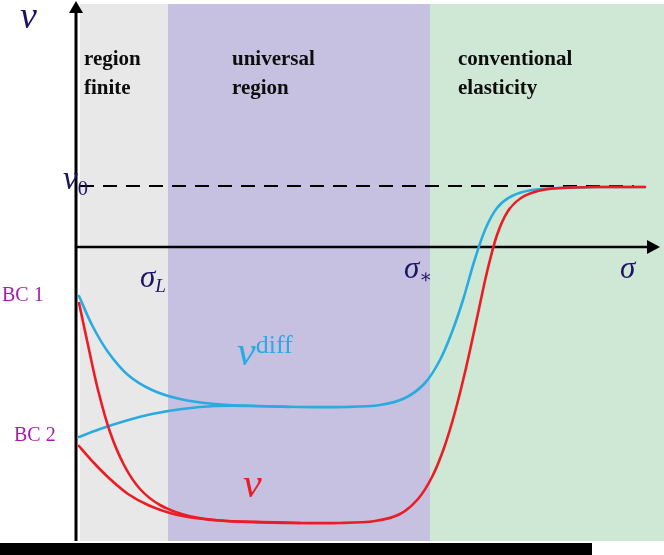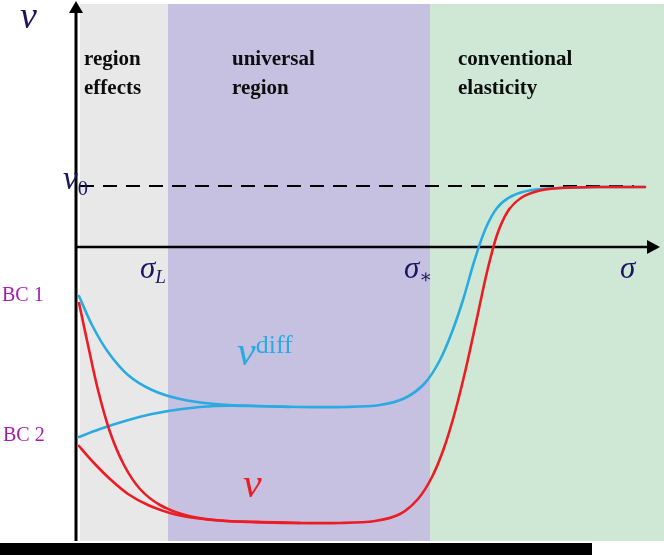--- a/index.html
+++ b/index.html
@@ -14,26 +14,26 @@
   .rlabel {
     position:absolute; z-index:3; font-weight:bold; font-size:21px;
     line-height:1.38; color:#0d0d0d; white-space:nowrap;
   }
   .mlabel { position:absolute; z-index:3; font-style:italic; line-height:1; white-space:nowrap; }
   .mlabel sub { font-size:62%; font-style:normal; vertical-align:baseline; position:relative; top:0.28em; }
   .mlabel sub.it { font-style:italic; }
   .mlabel sup { font-size:62%; font-style:normal; vertical-align:baseline; position:relative; top:-0.45em;margin-top:8px; }
   .nu-axis   { left:20px;  top:-4px;  font-size:38px; }
   .nu0       { left:24px;  top:162px; font-size:33px;margin-left:39px; }
-  .sigmaL    { left:140px; top:252px; font-size:31px; }
+  .sigmaL    { left:140px; top:261px; font-size:31px; }
   .sigmaStar { left:404px; top:252px; font-size:31px; }
   .sigmaEnd  { left:620px; top:252px; font-size:31px; }
   .bc        { font-style:normal; font-size:20px; color:#a21caf; }
   .bc1       { left:2px; top:284px; }
-  .bc2       { left:3px; top:424px; }
+  .bc2       { left:14px; top:424px; }
   .nudiff    { left:237px; top:330px; font-size:42px; }
   .nured     { left:243px; top:462px; font-size:42px; }
   .lab-finite       { left:84px;  top:44px; }
   .lab-universal    { left:232px; top:44px; }
   .lab-conventional { left:458px; top:44px; }
   .bottom-bar { position:absolute; left:0; top:543px; width:592px; height:12px; z-index:4; }
 </style>
 </head>
 <body>
 
@@ -52,21 +52,21 @@
     <g id="curves">
         <path d="M79,296C81.16666666666667,300.8333333333333 87.16666666666667,315.6666666666667 92,325C96.83333333333333,334.3333333333333 102,343.6666666666667 108,352C114,360.3333333333333 120.66666666666667,368.6666666666667 128,375C135.33333333333334,381.3333333333333 143.33333333333334,386 152,390C160.66666666666666,394 169.5,396.6666666666667 180,399C190.5,401.3333333333333 202.5,402.8333333333333 215,404C227.5,405.1666666666667 240.83333333333334,405.5 255,406C269.1666666666667,406.5 285,406.8333333333333 300,407C315,407.1666666666667 331.6666666666667,407.3333333333333 345,407C358.3333333333333,406.6666666666667 370,406.5 380,405C390,403.5 397.5,401.6666666666667 405,398C412.5,394.3333333333333 419.1666666666667,389.3333333333333 425,383C430.8333333333333,376.6666666666667 435.5,368.5 440,360C444.5,351.5 448.1666666666667,342 452,332C455.8333333333333,322 459.3333333333333,311.6666666666667 463,300C466.6666666666667,288.3333333333333 470.3333333333333,273.6666666666667 474,262C477.6666666666667,250.33333333333334 481.1666666666667,239 485,230C488.8333333333333,221 492.5,213.66666666666666 497,208C501.5,202.33333333333334 506.1666666666667,199 512,196C517.8333333333334,193 524,191.33333333333334 532,190C540,188.66666666666666 548.6666666666666,188.5 560,188C571.3333333333334,187.5 585.8333333333334,187.16666666666666 600,187C614.1666666666666,186.83333333333334 637.5,187 645,187" fill="none" stroke="#29abe2" stroke-width="2.6" stroke-linecap="round"></path>
         <path d="M79,437C82.5,435.6666666666667 92.33333333333333,431.6666666666667 100,429C107.66666666666667,426.3333333333333 116.33333333333333,423.5 125,421C133.66666666666666,418.5 142.5,416 152,414C161.5,412 171.5,410.3333333333333 182,409C192.5,407.6666666666667 203.33333333333334,406.5 215,406C226.66666666666666,405.5 239.5,405.8333333333333 252,406C264.5,406.1666666666667 283.6666666666667,406.8333333333333 290,407" fill="none" stroke="#29abe2" stroke-width="2.6" stroke-linecap="round"></path>
         <path d="M79,303C80.5,310 84.83333333333333,330.5 88,345C91.16666666666667,359.5 94.33333333333333,375.5 98,390C101.66666666666667,404.5 105.66666666666667,419.5 110,432C114.33333333333333,444.5 119,455.5 124,465C129,474.5 134,482.3333333333333 140,489C146,495.6666666666667 152.5,500.6666666666667 160,505C167.5,509.3333333333333 175.83333333333334,512.5 185,515C194.16666666666666,517.5 204.16666666666666,518.8333333333334 215,520C225.83333333333334,521.1666666666666 236.66666666666666,521.5 250,522C263.3333333333333,522.5 280,522.8333333333334 295,523C310,523.1666666666666 326.6666666666667,523.3333333333334 340,523C353.3333333333333,522.6666666666666 365,522.5 375,521C385,519.5 392.8333333333333,517.6666666666666 400,514C407.1666666666667,510.3333333333333 412.6666666666667,505.1666666666667 418,499C423.3333333333333,492.8333333333333 427.6666666666667,485.5 432,477C436.3333333333333,468.5 440.1666666666667,458.8333333333333 444,448C447.8333333333333,437.1666666666667 451.3333333333333,425.3333333333333 455,412C458.6666666666667,398.6666666666667 462.3333333333333,383.6666666666667 466,368C469.6666666666667,352.3333333333333 473.5,334 477,318C480.5,302 483.6666666666667,285.8333333333333 487,272C490.3333333333333,258.1666666666667 493.5,245.16666666666666 497,235C500.5,224.83333333333334 504,217.16666666666666 508,211C512,204.83333333333334 516,201.33333333333334 521,198C526,194.66666666666666 531.5,192.66666666666666 538,191C544.5,189.33333333333334 550.5,188.66666666666666 560,188C569.5,187.33333333333334 580.8333333333334,187.16666666666666 595,187C609.1666666666666,186.83333333333334 636.6666666666666,187 645,187" fill="none" stroke="#ec1c24" stroke-width="2.6" stroke-linecap="round"></path>
         <path d="M79,446C81.5,448.8333333333333 88.83333333333333,457.5 94,463C99.16666666666667,468.5 104.33333333333333,473.8333333333333 110,479C115.66666666666667,484.1666666666667 121.66666666666667,489.6666666666667 128,494C134.33333333333334,498.3333333333333 141,501.8333333333333 148,505C155,508.1666666666667 162.16666666666666,510.8333333333333 170,513C177.83333333333334,515.1666666666666 185.83333333333334,516.6666666666666 195,518C204.16666666666666,519.3333333333334 214.16666666666666,520.3333333333334 225,521C235.83333333333334,521.6666666666666 247.5,521.6666666666666 260,522C272.5,522.3333333333334 293.3333333333333,522.8333333333334 300,523" fill="none" stroke="#ec1c24" stroke-width="2.6" stroke-linecap="round"></path>
       </g>
   </svg>
 
   <div class="rlabel lab-finite" style="color: rgb(13, 13, 13);">
     <div>region</div>
-    <div>effects</div>
+    <div>finite</div>
   </div>
   <div class="rlabel lab-conventional" style="color: rgb(13, 13, 13);">
     <div>conventional</div>
     <div>elasticity</div>
   </div>
   <div class="rlabel lab-universal" style="color: rgb(13, 13, 13);">
     <div>universal</div>
     <div>region</div>
   </div>
 

